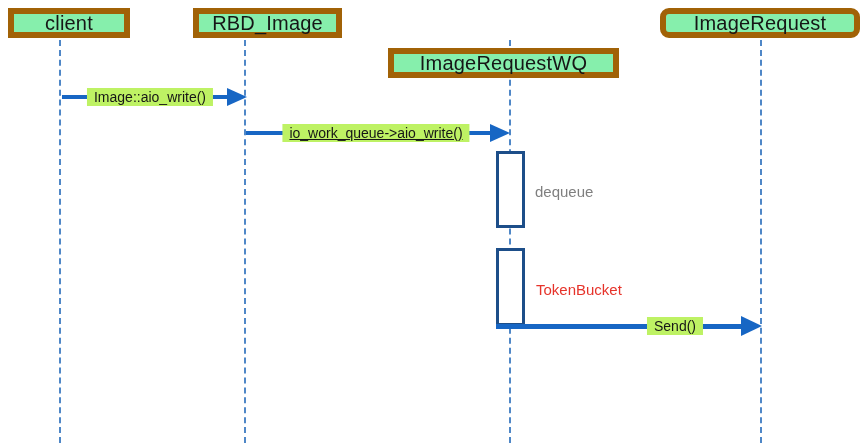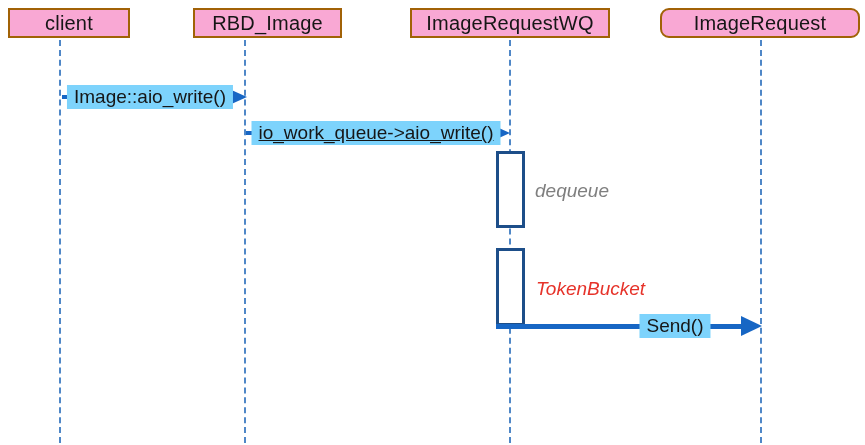--- a/index.html
+++ b/index.html
@@ -9,22 +9,22 @@
     height: 445px;
     background: #ffffff;
     font-family: "Liberation Sans", sans-serif;
     overflow: hidden;
   }
   .head-box {
     position: absolute;
     top: 8px;
     height: 30px;
     box-sizing: border-box;
-    border: 2px solid #a16207;
-    background: #f9a8d4;
+    border: 6px solid #a16207;
+    background: #86efac;
     display: flex;
     align-items: center;
     justify-content: center;
     font-size: 20px;
     color: #161616;
     letter-spacing: 0.2px;
     z-index: 3;
   }
   .lifeline {
     position: absolute;
@@ -51,55 +51,54 @@
     z-index: 4;
   }
   .arrow-head.big {
     border-top-width: 10px;
     border-bottom-width: 10px;
     border-left-width: 21px;
   }
   .msg-label {
     position: absolute;
     transform: translate(-50%, -50%);
-    background: #7dd3fc;
+    background: #bef264;
     padding: 1px 7px;
-    font-size: 19px;
+    font-size: 14px;
     color: #161616;
     white-space: nowrap;
     z-index: 5;
   }
   .activation {
     position: absolute;
     left: 496px;
     width: 29px;
     box-sizing: border-box;
     border: 3px solid #1d4e89;
     background: #ffffff;
     z-index: 2;
   }
   .note {
     position: absolute;
     transform: translateY(-50%);
-    font-size: 19px;
+    font-size: 15px;
     white-space: nowrap;
     z-index: 3;
-    font-style: italic;
   }
   .note-dequeue { color: #7f7f7f; }
   .note-tokenbucket { color: #e6332a; }
 </style>
 </head>
 <body>
 
 <div class="canvas">
 
   <div class="head-box" style="left:8px; width:122px;">client</div>
   <div class="head-box" style="left:193px; width:149px;">RBD_Image</div>
-  <div class="head-box" style="left:410px; width:200px;">ImageRequestWQ</div>
+  <div class="head-box" style="left:388px; width:231px;margin-top:40px;">ImageRequestWQ</div>
   <div class="head-box" style="left:660px; width:200px;border-radius:9px;">ImageRequest</div>
 
   <div class="lifeline" style="left:59px;"></div>
   <div class="lifeline" style="left:244px;"></div>
   <div class="lifeline" style="left:509px;"></div>
   <div class="lifeline" style="left:760px;"></div>
 
   <div class="activation" style="top:151px; height:77px;"></div>
   <div class="activation" style="top:248px; height:78px;"></div>
 

